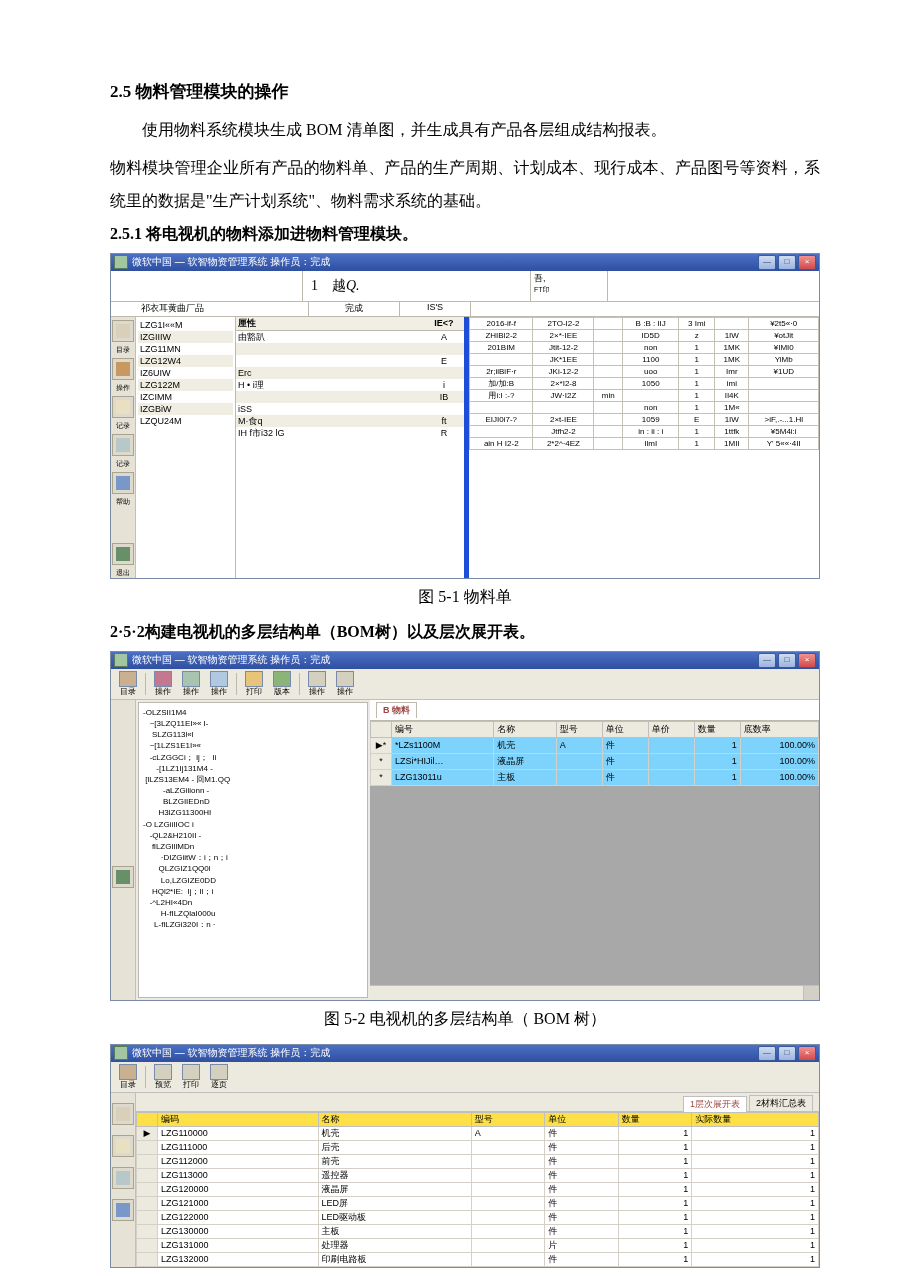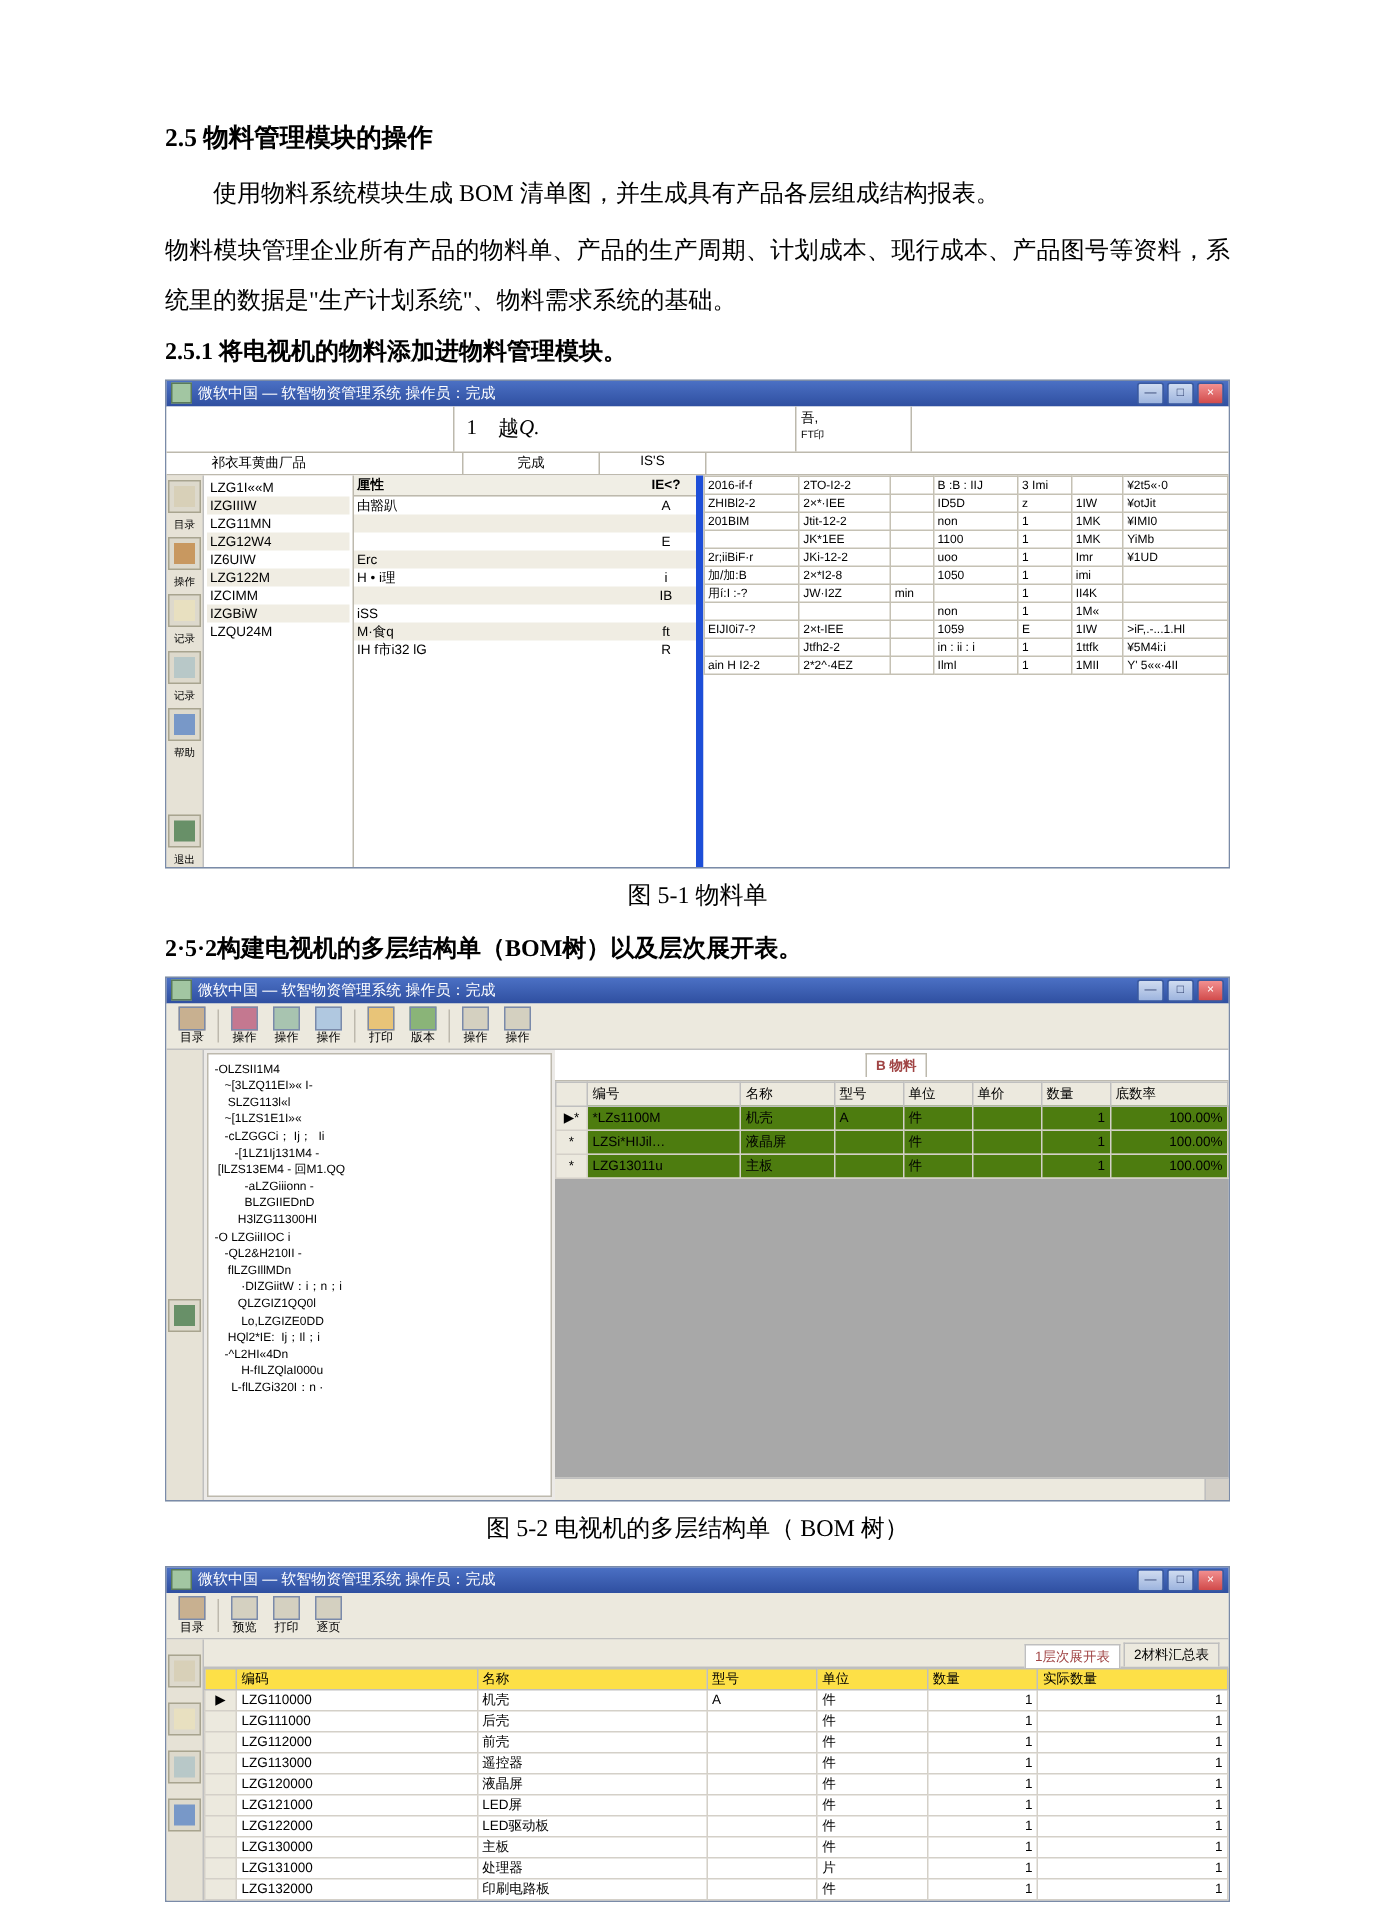--- a/index.html
+++ b/index.html
@@ -117,21 +117,21 @@
   .fig1 .leftcol {
     width: 95px;
     border-right: 1px solid #bdb9ad;
     padding: 2px;
     font-size: 9px;
   }
   .fig1 .midcol {
     flex: 1;
     border-right: 5px solid #1d4ed8;
   }
-  .fig1 .rightcol { width: 350px; }
+  .fig1 .rightcol { width: 350px; text-align: center; }
   .fig1 .big-title {
     display: flex; align-items: center;
     height: 30px;
     font-size: 14px;
     font-family: SimSun, serif;
     padding: 0 8px;
   }
   .fig1 .big-q { font-style: italic; font-family: Georgia, serif; }
   .fig1 .list-item { height: 12px; line-height: 12px; font-size: 9px; padding-left: 2px; }
   .fig1 .shade { background: #f0ede3; }
@@ -151,35 +151,35 @@
     border: 1px solid #bdb9ad;
     margin: 2px;
     font-size: 8px;
     padding: 4px;
     overflow: hidden;
   }
   .fig2 .tree-line { line-height: 1.4; white-space: pre; }
   .fig2 .gridwrap { flex:1; display:flex; flex-direction:column; }
   .fig2 .gridhead {
     background:#fff; border-bottom:1px solid #bdb9ad;
-    height:20px; display:flex; align-items:center; padding-left:6px;justify-content:center;
+    height:20px; display:flex; align-items:center; padding-left:6px;
   }
   .fig2 .tab-label {
     display:inline-block; background:#fff; border:1px solid #bdb9ad;
     border-bottom:none; padding:1px 6px; font-size:9px;
     color:#a04444; font-weight:bold;
   }
   .fig2 .datagrid-area { flex:1; background:#a8a8a8; display:flex; flex-direction:column; }
   .fig2 .dg-table { width:100%; border-collapse:collapse; font-size:9px; background:#ece9de; }
   .fig2 .dg-table th {
     background:#ece9de; border:1px solid #bfbfbf;
     font-weight:normal; padding:1px 3px; text-align:left;
   }
   .fig2 .dg-table td {
-    background:#4d7c0f; border:1px solid #d4d0c8;
+    background:#7dd3fc; border:1px solid #d4d0c8;
     padding:1px 3px;
   }
   .fig2 .dg-table td.rn { background:#ece9de; width:14px; text-align:center; }
   
   .fig3 .body { display: flex; }
   .fig3 .sidebar { height: auto; }
   .fig3 .tabstrip {
     display:flex; align-items:flex-end; padding:2px 4px 0 4px;
     background:#ece9de; border-bottom:1px solid #bfbfbf;justify-content:flex-end;
   }

